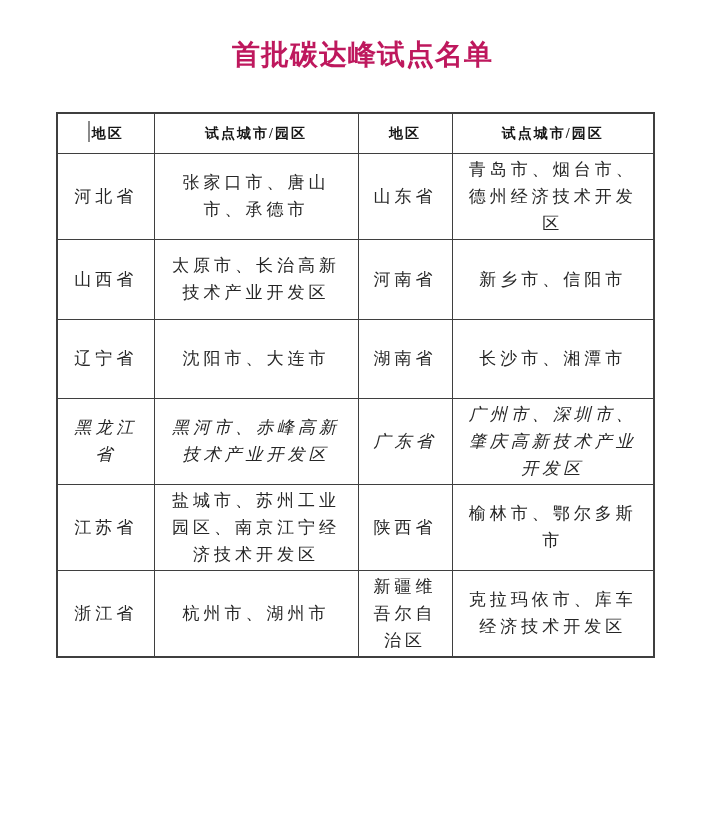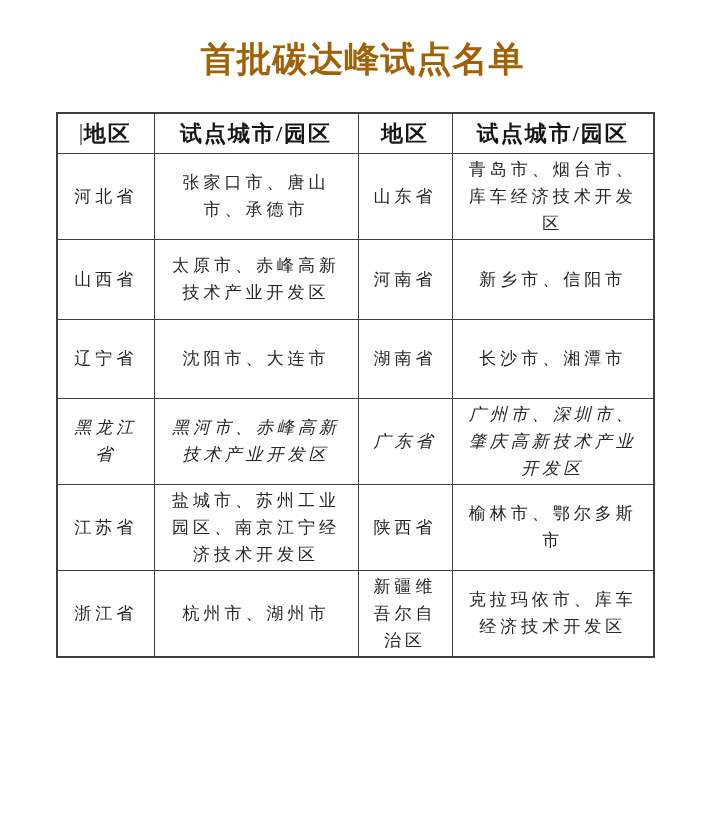--- a/index.html
+++ b/index.html
@@ -16,24 +16,24 @@
     font-family: "Liberation Serif", "DejaVu Serif", serif;
     color: #262626;
   }
   .doc-title {
     position: absolute;
     top: 36px;
     left: 0;
     width: 100%;
     margin: 0;
     text-align: center;
-    font-size: 35px;
+    font-size: 28px;
     font-weight: bold;
     letter-spacing: 1px;
-    color: #a16207;
+    color: #be185d;
   }
   table.pilot-table {
     position: absolute;
     left: 56px;
     top: 112px;
     width: 597px;
     border-collapse: collapse;
     table-layout: fixed;
     border: 2px solid #3f3f3f;
   }
@@ -49,21 +49,21 @@
     font-size: 17px;
     letter-spacing: 4px;
     line-height: 27px;
     padding: 2px 8px;
     box-sizing: border-box;
     color: #262626;
     word-break: break-all;
   }
   .pilot-table th {
     font-weight: bold;
-    font-size: 22px;
+    font-size: 14px;
     letter-spacing: 2px;
     color: #161616;
   }
   .pilot-table thead tr { height: 40px; }
   .pilot-table tbody tr:nth-child(1) { height: 80px; }
   .pilot-table tbody tr:nth-child(2) { height: 80px; padding-left: 16px; }
   .pilot-table tbody tr:nth-child(3) { height: 79px; }
   .pilot-table tbody tr:nth-child(4) { height: 76px; font-style: italic; }
   .pilot-table tbody tr:nth-child(5) { height: 77px; }
   .pilot-table tbody tr:nth-child(6) { height: 78px; }
@@ -100,25 +100,25 @@
         <th>试点城市/园区</th>
         <th>地区</th>
         <th>试点城市/园区</th>
       </tr>
     </thead>
     <tbody>
       <tr>
         <td>河北省</td>
         <td>张家口市、唐山市、承德市</td>
         <td>山东省</td>
-        <td>青岛市、烟台市、库车经济技术开发区</td>
+        <td>青岛市、烟台市、德州经济技术开发区</td>
       </tr>
       <tr>
         <td>山西省</td>
-        <td>太原市、赤峰高新技术产业开发区</td>
+        <td>太原市、长治高新技术产业开发区</td>
         <td>河南省</td>
         <td>新乡市、信阳市</td>
       </tr>
       <tr>
         <td>辽宁省</td>
         <td>沈阳市、大连市</td>
         <td>湖南省</td>
         <td>长沙市、湘潭市</td>
       </tr>
       <tr>

